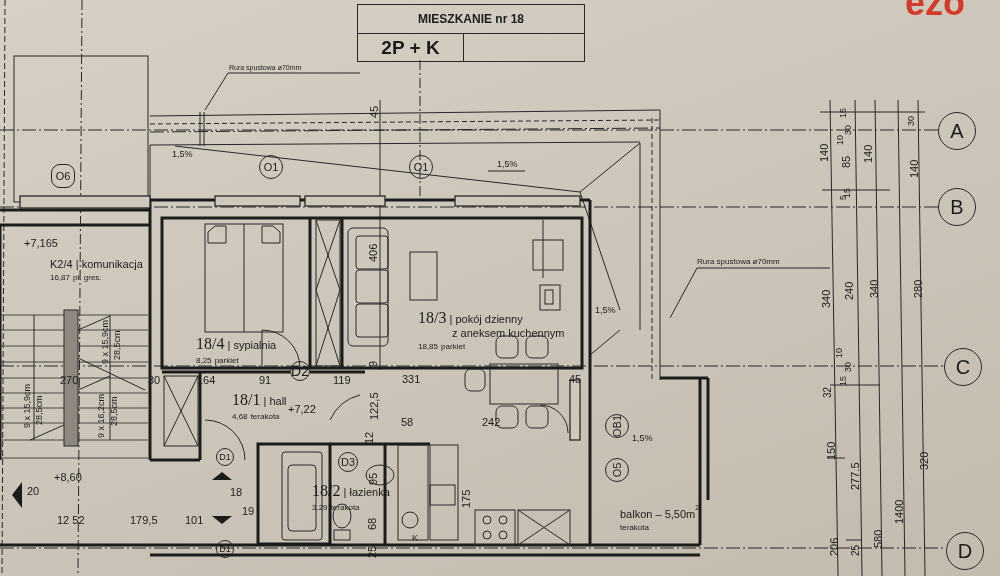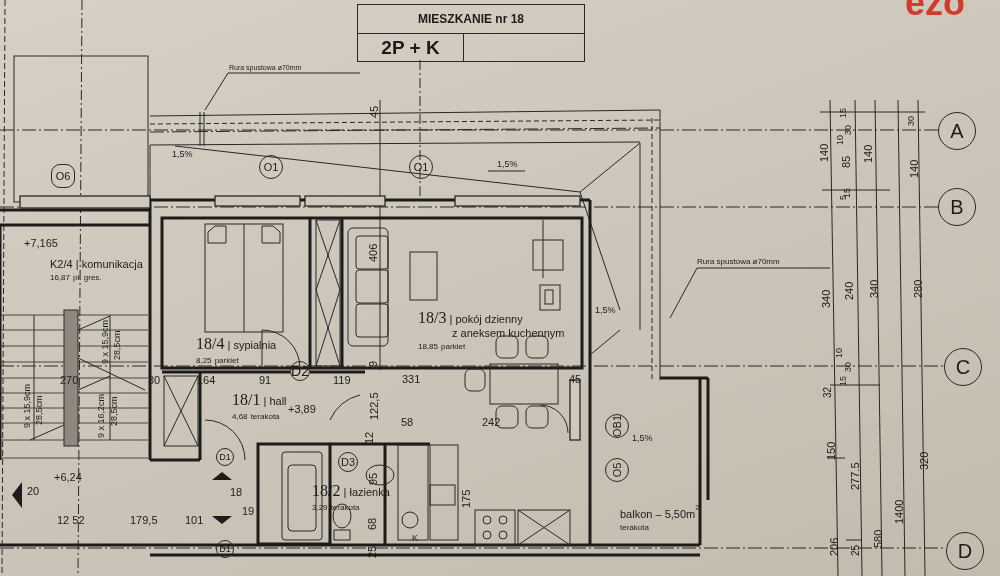--- a/index.html
+++ b/index.html
@@ -235,22 +235,22 @@
 <div class="tag" style="left:605px;top:414px;transform:rotate(-90deg);">OB1</div>
 <div class="tag" style="left:605px;top:458px;transform:rotate(-90deg);">O5</div>
 
 <div class="lbl" style="left:229px;top:64px;font-size:7px;">Rura spustowa ø70mm</div>
 <div class="lbl" style="left:697px;top:258px;font-size:8px;">Rura spustowa ø70mm</div>
 <div class="lbl" style="left:497px;top:160px;font-size:9px;">1,5%</div>
 <div class="lbl" style="left:172px;top:150px;font-size:9px;">1,5%</div>
 <div class="lbl" style="left:595px;top:306px;font-size:9px;">1,5%</div>
 <div class="lbl" style="left:632px;top:434px;font-size:9px;">1,5%</div>
 <div class="lbl" style="left:24px;top:238px;font-size:11px;">+7,165</div>
-<div class="lbl" style="left:288px;top:404px;font-size:11px;">+3,89</div>
-<div class="lbl" style="left:54px;top:472px;font-size:11px;">+6,24</div>
+<div class="lbl" style="left:288px;top:404px;font-size:11px;">+7,22</div>
+<div class="lbl" style="left:54px;top:472px;font-size:11px;">+8,60</div>
 <div class="lbl" style="left:27px;top:486px;font-size:11px;">20</div>
 <div class="lbl" style="left:230px;top:487px;font-size:11px;">18</div>
 <div class="lbl" style="left:210px;top:506px;font-size:11px;margin-left:32px;">19</div>
 <div class="lbl" style="left:412px;top:534px;font-size:9px;">K</div>
 <div class="vdim" style="left:22px;top:428px;font-size:9px;">9 x 15,9cm</div>
 <div class="vdim" style="left:34px;top:425px;font-size:9px;">28,5cm</div>
 <div class="vdim" style="left:96px;top:438px;font-size:9px;">9 x 16,2cm</div>
 <div class="vdim" style="left:109px;top:426px;font-size:9px;">28,5cm</div>
 <div class="vdim" style="left:100px;top:364px;font-size:9px;">9 x 15,9cm</div>
 <div class="vdim" style="left:112px;top:360px;font-size:9px;">28,5cm</div>

